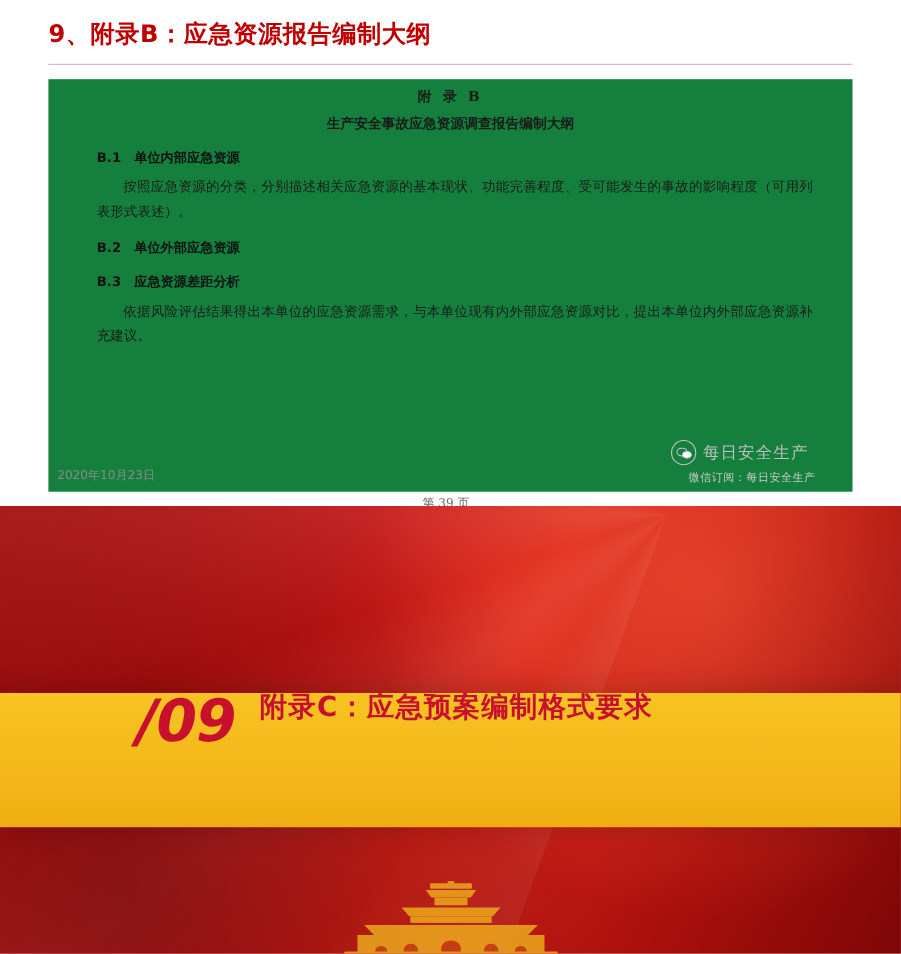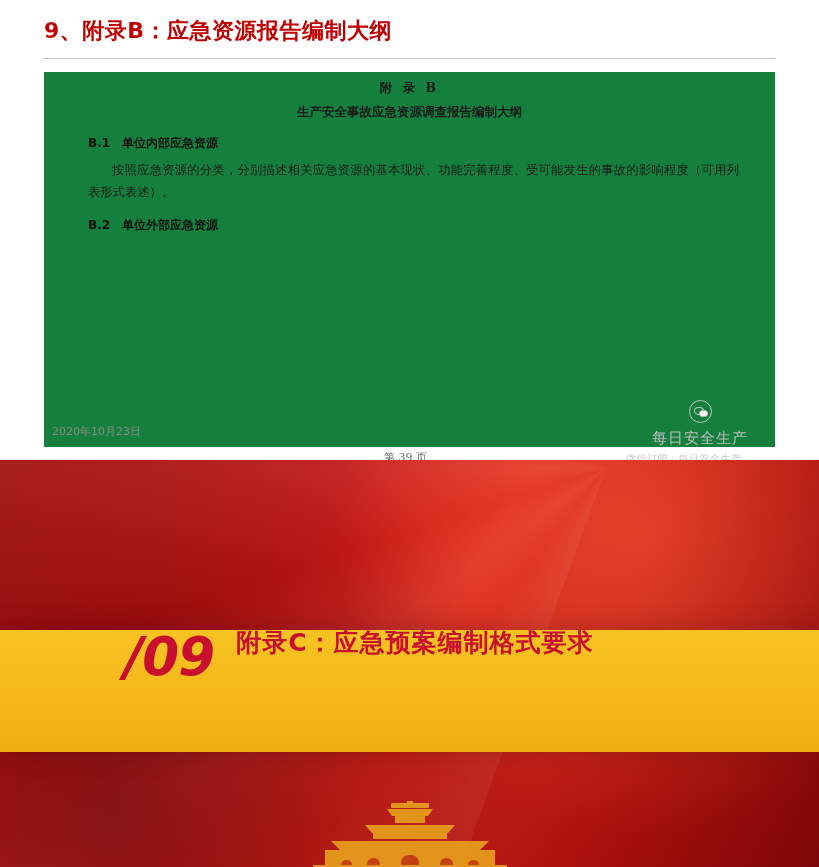--- a/index.html
+++ b/index.html
@@ -145,21 +145,20 @@
     left: 610px;
     top: 400px;
     width: 180px;
     height: 46px;
     color: #b9b9b9;
   }
   .wechat-row {
     display: flex;
     align-items: center;
     gap: 6px;
-    flex-direction: column;
   }
   .wechat-icon {
     width: 21px;
     height: 21px;
     border-radius: 50%;
     border: 1.5px solid #c3c3c3;
     position: relative;
     flex: 0 0 auto;
   }
   .wechat-icon:before {
@@ -305,20 +304,26 @@
         </div>
         <div class="sec-body">按照应急资源的分类，分别描述相关应急资源的基本现状、功能完善程度、受可能发生的事故的影响程度（可用列表形式表述）。</div>
       </div>
 
       <div class="sec">
         <div class="sec-head">
           <span class="num">B.2</span><span>单位外部应急资源</span>
         </div>
       </div>
 
+      <div class="sec">
+        <div class="sec-head">
+          <span class="num">B.3</span><span>应急资源差距分析</span>
+        </div>
+        <div class="sec-body">依据风险评估结果得出本单位的应急资源需求，与本单位现有内外部应急资源对比，提出本单位内外部应急资源补充建议。</div>
+      </div>
 
     </div>
 
     <div class="doc-footer">
       <div class="doc-date">2020年10月23日</div>
       <div class="doc-pageno">第 39 页</div>
     </div>
 
     <div class="wechat-badge">
       <div class="wechat-row">

